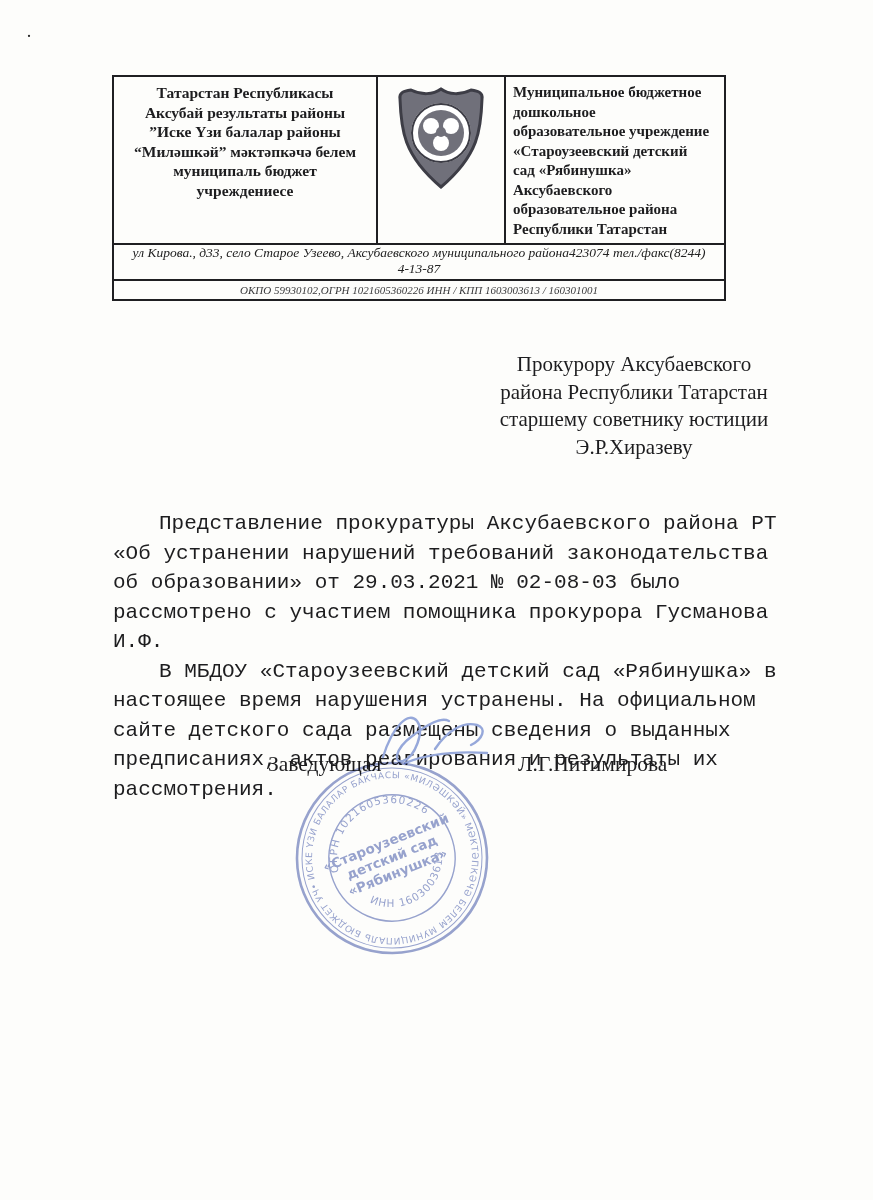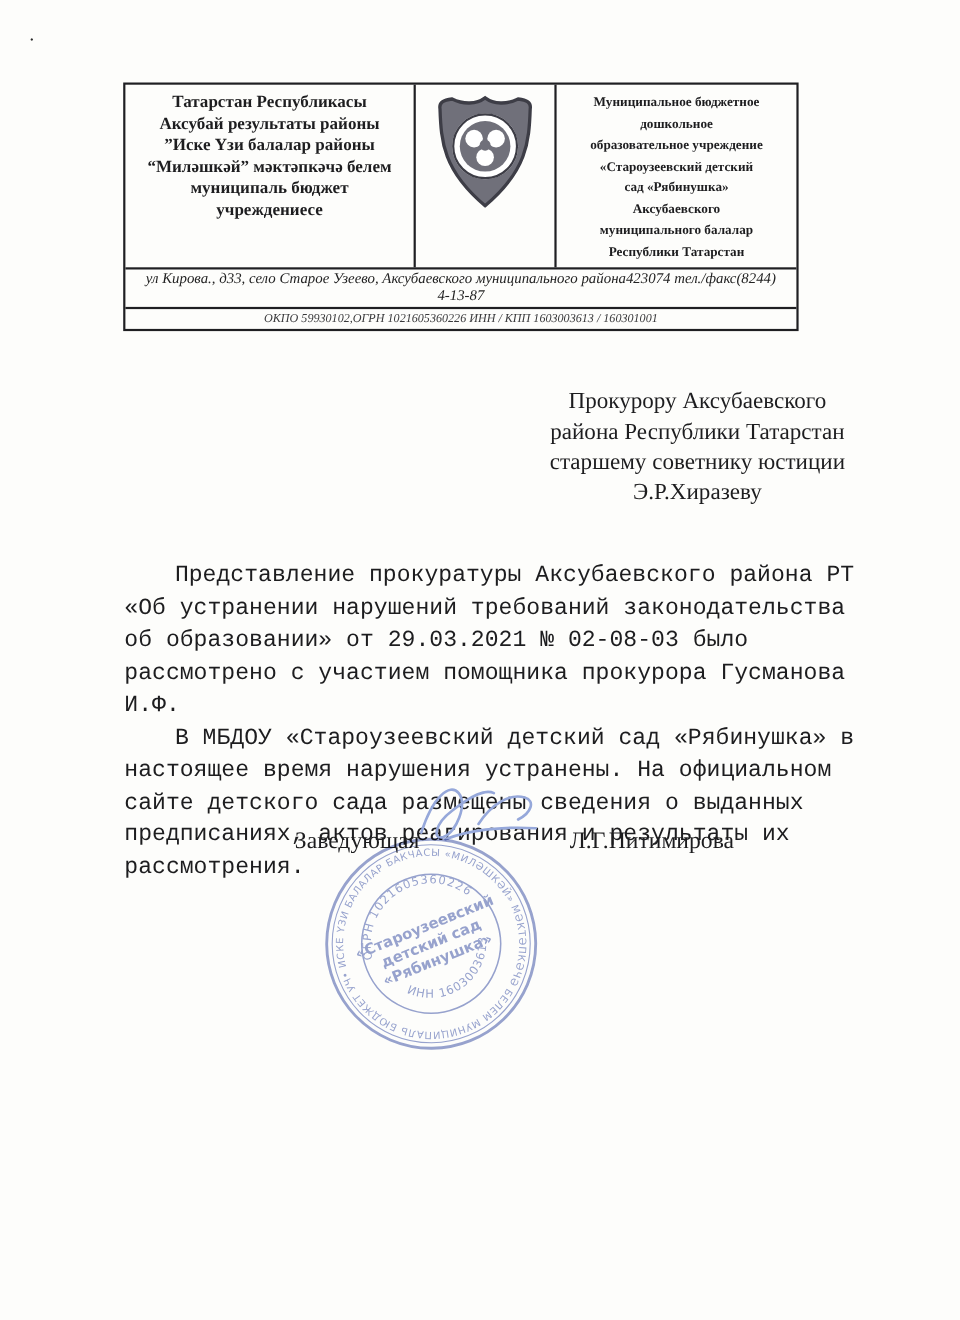--- a/index.html
+++ b/index.html
@@ -20,21 +20,21 @@
   .lh-cell { padding:6px 7px 4px; }
   .lh-left {
     width:264px; border-right:2px solid #1f1f22;
     font-weight:bold; font-size:15.5px; line-height:19.5px; text-align:center;
   }
   .lh-emblem {
     width:128px; border-right:2px solid #1f1f22;
     display:flex; align-items:flex-start; justify-content:center; padding-top:8px;
   }
   .lh-right {
-    flex:1; font-weight:bold; font-size:12px; line-height:19.5px; text-align:center;
+    flex:1; font-weight:bold; font-size:15px; line-height:19.5px; text-align:left;
   }
   .lh-address {
     border-top:2px solid #1f1f22; text-align:center; font-style:italic;
     font-size:13.5px; line-height:16px; padding:0 4px 2px; color:#222;
   }
   .lh-codes {
     border-top:2px solid #1f1f22; text-align:center; font-style:italic;
     font-size:11px; line-height:14px; padding:2px 4px; color:#3a3a3c;
   }
 
@@ -95,21 +95,21 @@
         </svg>
       </div>
 
       <div class="lh-cell lh-right">
         <div>Муниципальное бюджетное</div>
         <div>дошкольное</div>
         <div>образовательное учреждение</div>
         <div>«Староузеевский детский</div>
         <div>сад «Рябинушка»</div>
         <div>Аксубаевского</div>
-        <div>муниципального балалар</div>
+        <div>образовательное района</div>
         <div>Республики Татарстан</div>
       </div>
     </div>
 
     <div class="lh-address">
       <div>ул Кирова., д33, село Старое Узеево, Аксубаевского муниципального района423074  тел./факс(8244)</div>
       <div>4-13-87</div>
     </div>
 
     <div class="lh-codes">ОКПО 59930102,ОГРН 1021605360226   ИНН / КПП 1603003613 / 160301001</div>

